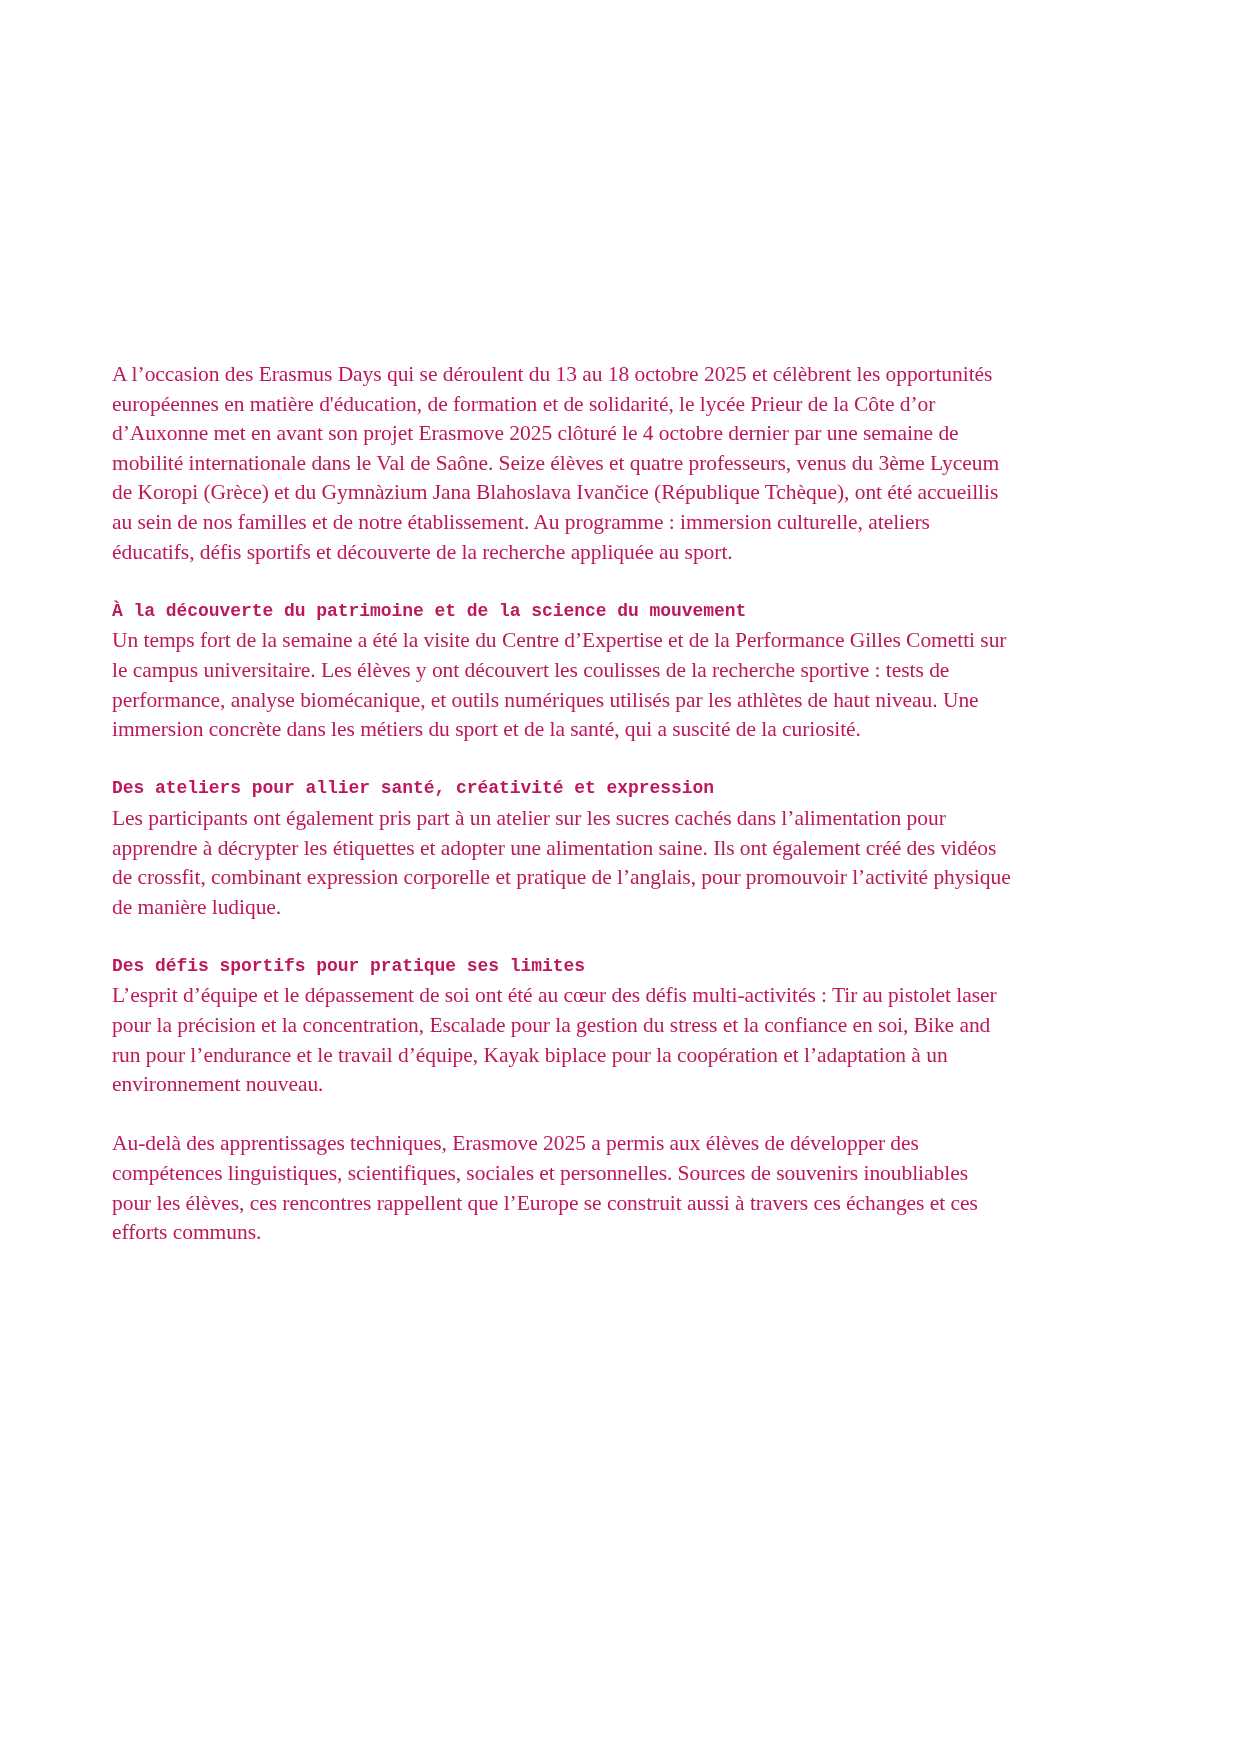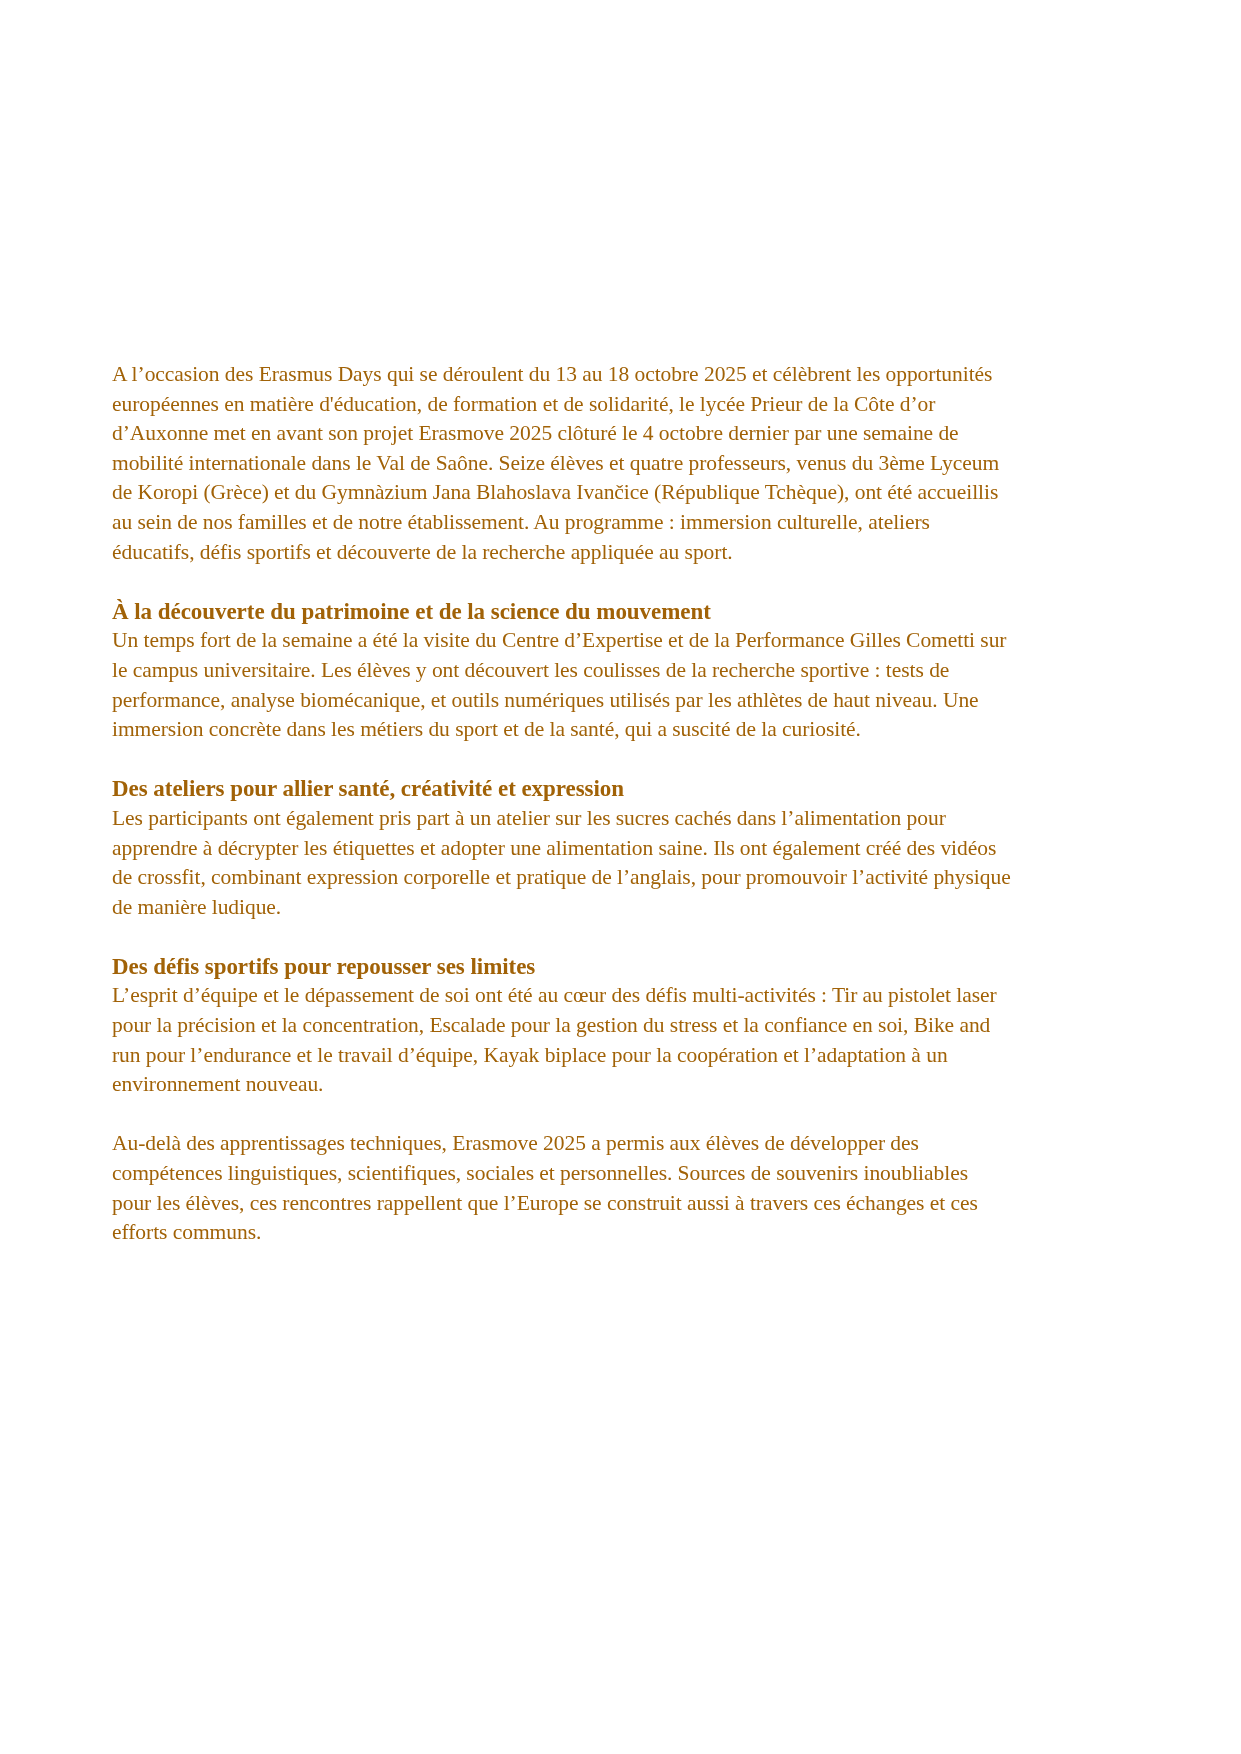--- a/index.html
+++ b/index.html
@@ -19,35 +19,36 @@
   }
   .content {
     position: absolute;
     left: 112px;
     top: 360px;
     width: 900px;
   }
   .doc-paragraph,
   .doc-heading {
     font-family: "Liberation Serif", "DejaVu Serif", serif;
-    color: #a16207;
+    color: #be185d;
     margin: 0;
     text-align: left;
   }
   .doc-paragraph {
     font-size: 21.5px;
     line-height: 29.6px;
     font-weight: normal;
     letter-spacing: -0.05px;
   }
   .doc-heading {
-    font-size: 23px;
+    font-size: 18px;
     line-height: 29.6px;
     font-weight: bold;
     letter-spacing: -0.05px;
+    font-family: Liberation Mono, monospace;
   }
   .spacer-block {
     height: 29.6px;
   }
 </style>
 </head>
 <body>
 
 <div class="page">
   <div class="content">
@@ -62,21 +63,21 @@
     <p class="doc-paragraph">Un temps fort de la semaine a été la visite du Centre d’Expertise et de la Performance Gilles Cometti sur le campus universitaire. Les élèves y ont découvert les coulisses de la recherche sportive : tests de performance, analyse biomécanique, et outils numériques utilisés par les athlètes de haut niveau. Une immersion concrète dans les métiers du sport et de la santé, qui a suscité de la curiosité.</p>
 
     <div class="spacer-block"></div>
 
     <h2 class="doc-heading">Des ateliers pour allier santé, créativité et expression</h2>
 
     <p class="doc-paragraph">Les participants ont également pris part à un atelier sur les sucres cachés dans l’alimentation pour apprendre à décrypter les étiquettes et adopter une alimentation saine. Ils ont également créé des vidéos de crossfit, combinant expression corporelle et pratique de l’anglais, pour promouvoir l’activité physique de manière ludique.</p>
 
     <div class="spacer-block"></div>
 
-    <h2 class="doc-heading">Des défis sportifs pour repousser ses limites</h2>
+    <h2 class="doc-heading">Des défis sportifs pour pratique ses limites</h2>
 
     <p class="doc-paragraph">L’esprit d’équipe et le dépassement de soi ont été au cœur des défis multi-activités : Tir au pistolet laser pour la précision et la concentration, Escalade pour la gestion du stress et la confiance en soi, Bike and run pour l’endurance et le travail d’équipe, Kayak biplace pour la coopération et l’adaptation à un environnement nouveau.</p>
 
     <div class="spacer-block"></div>
 
     <p class="doc-paragraph">Au-delà des apprentissages techniques, Erasmove 2025 a permis aux élèves de développer des compétences linguistiques, scientifiques, sociales et personnelles. Sources de souvenirs inoubliables pour les élèves, ces rencontres rappellent que l’Europe se construit aussi à travers ces échanges et ces efforts communs.</p>
 
   </div>
 </div>
 

